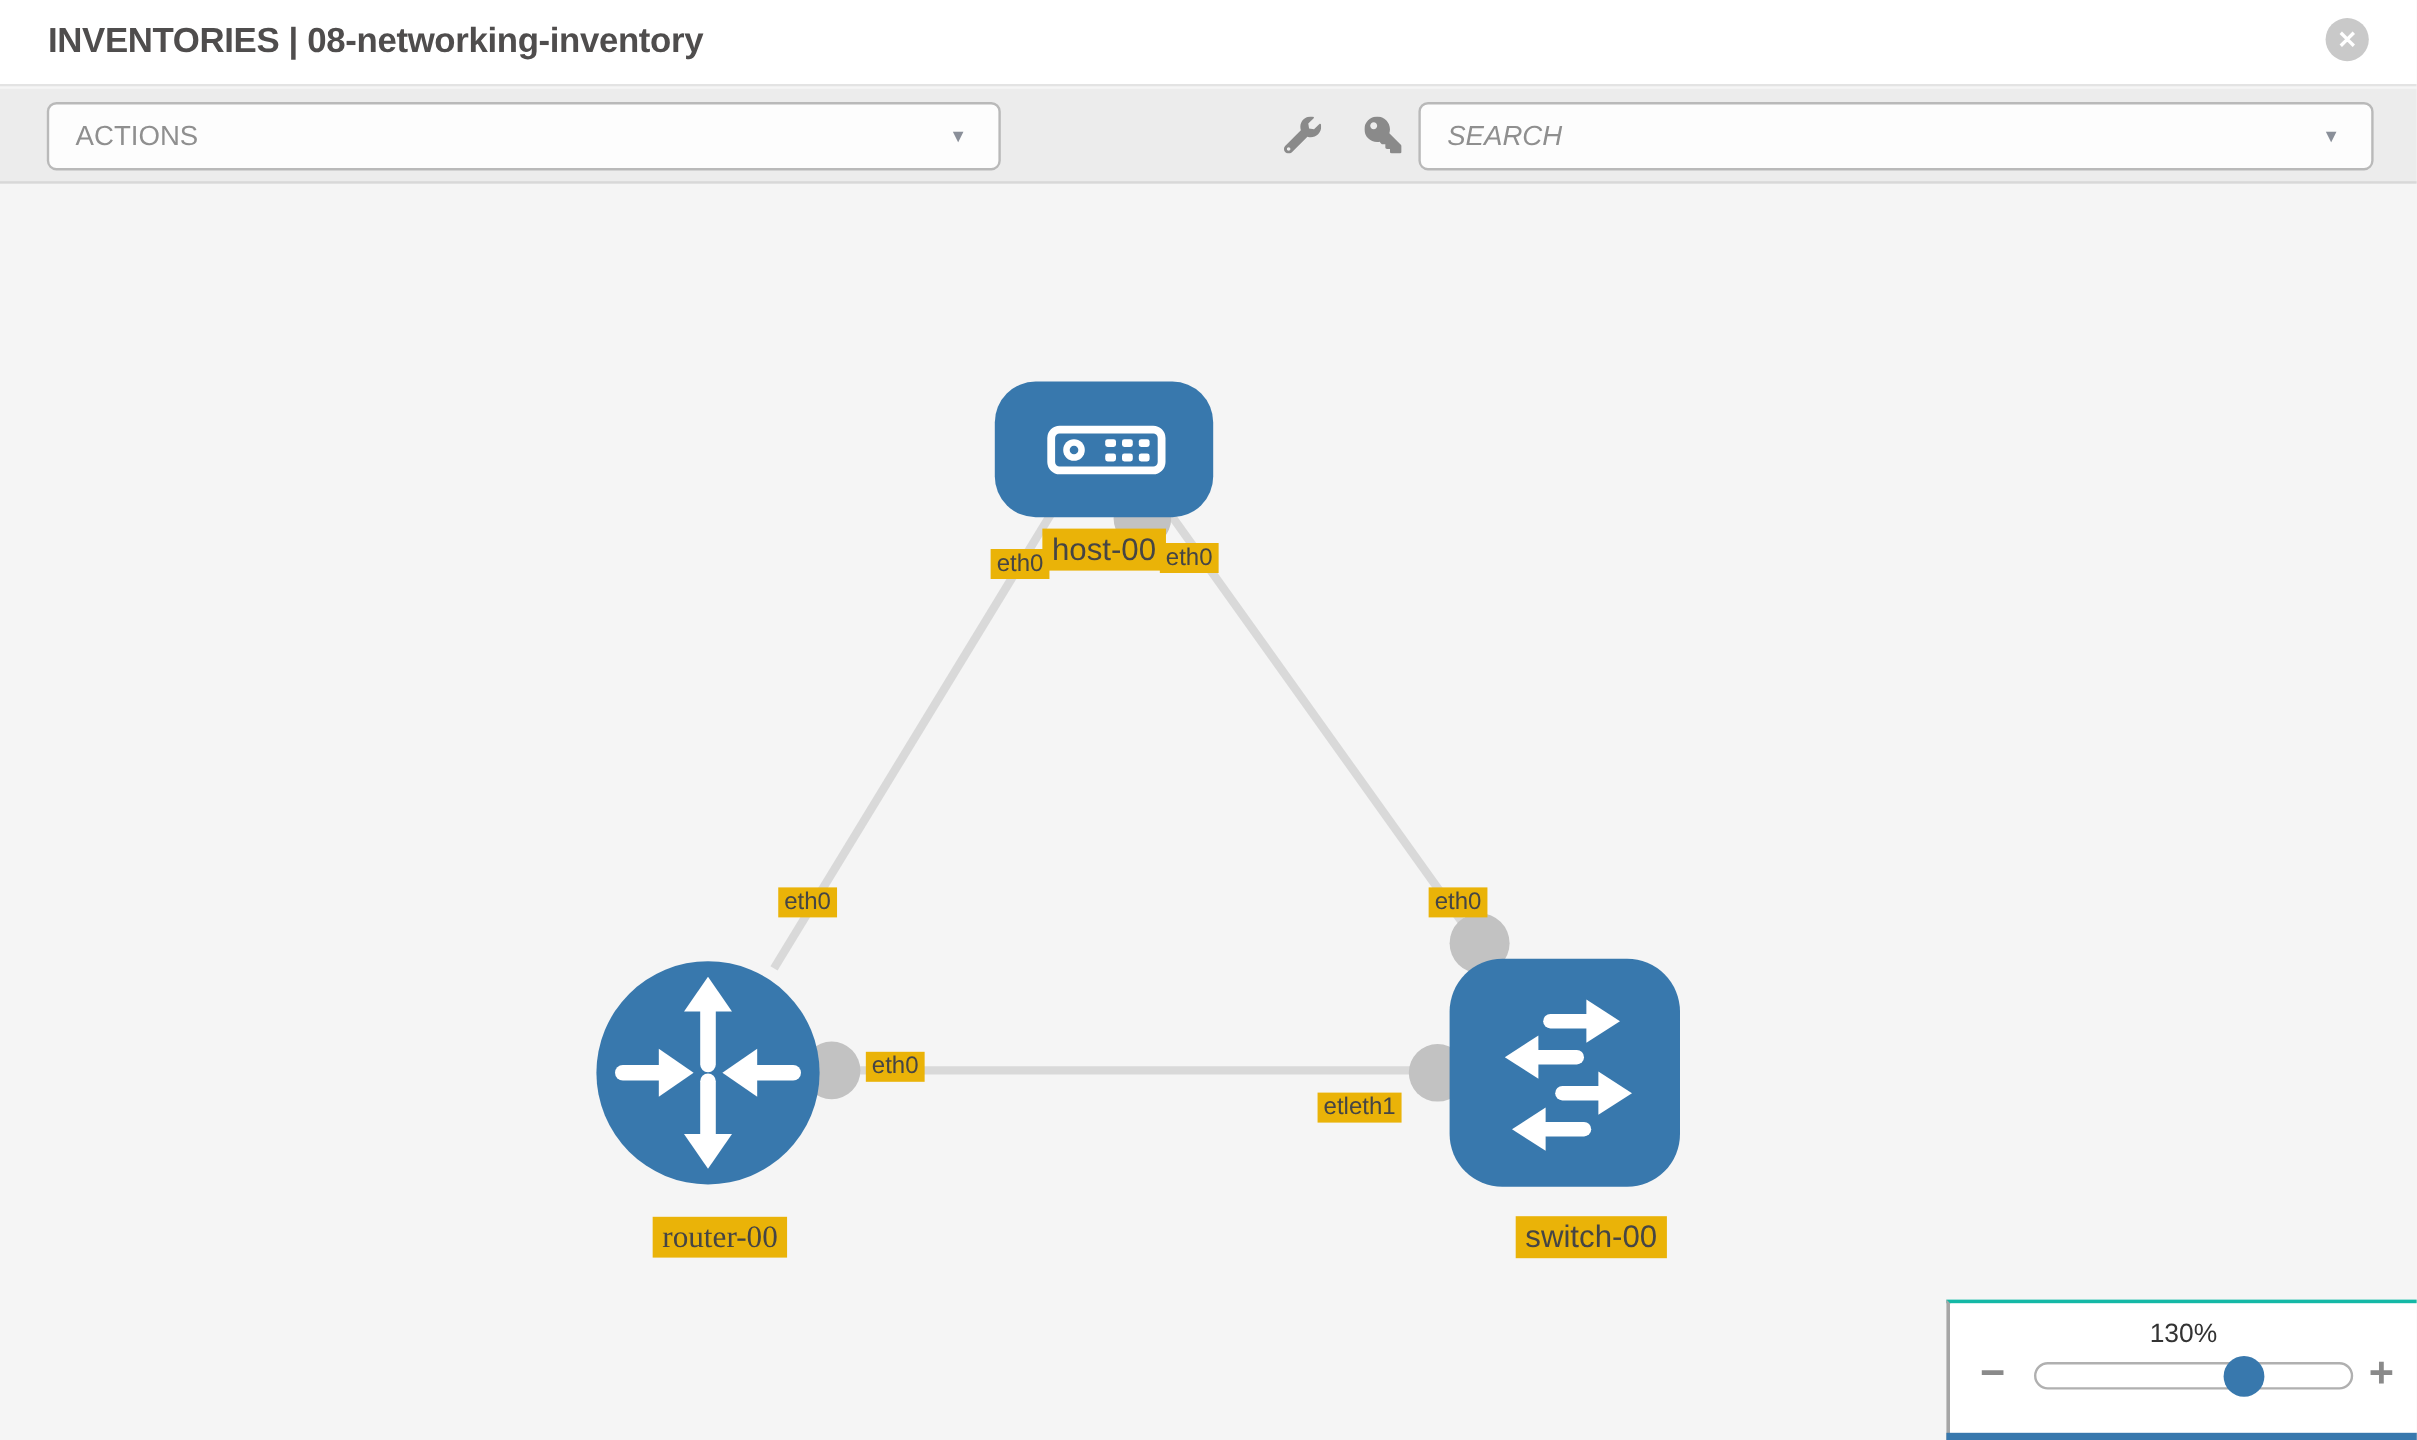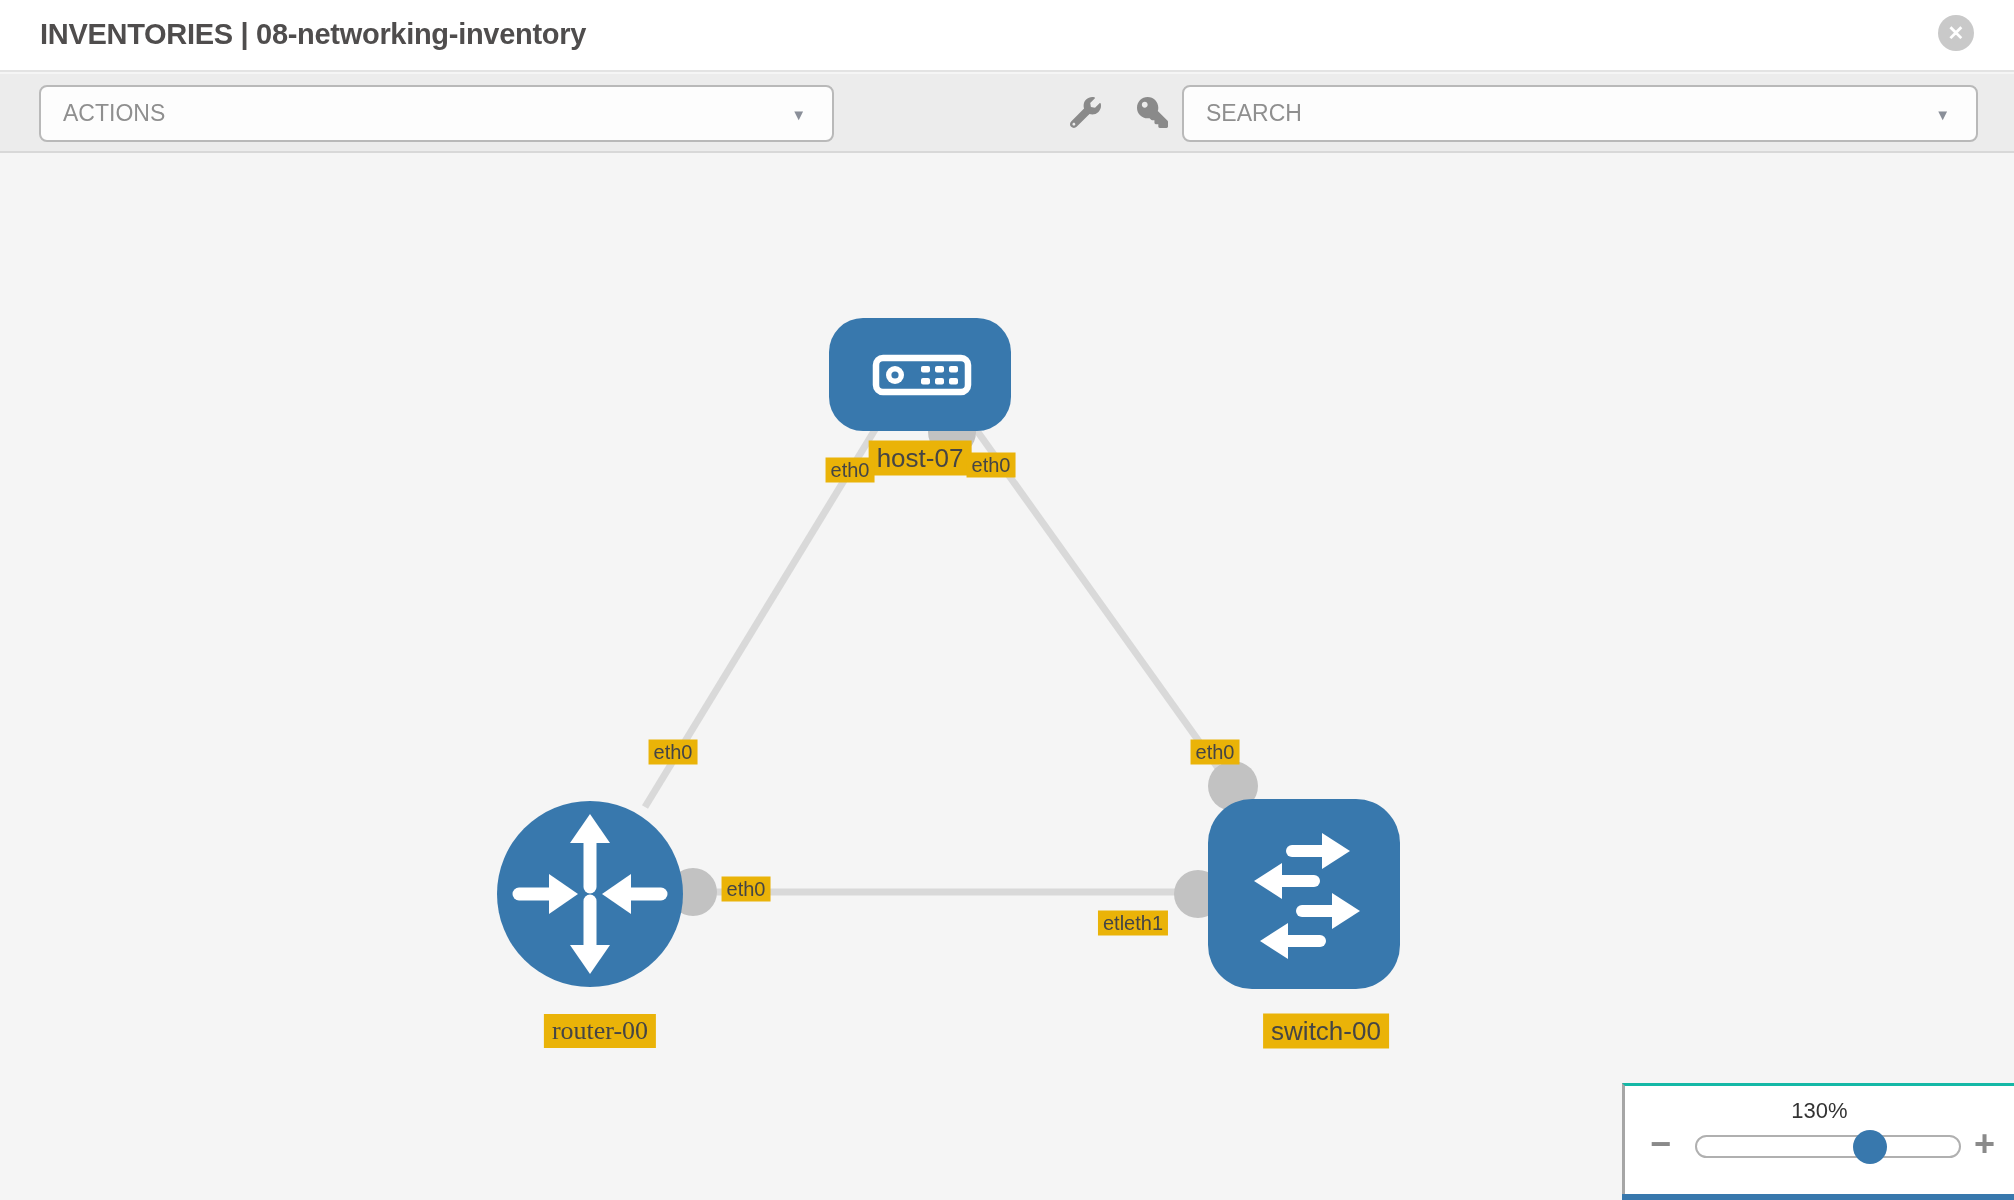--- a/index.html
+++ b/index.html
@@ -18,21 +18,21 @@
 
   
   .toolbar { position:absolute; left:0; top:74px; width:2014px; height:79px;
     background:#ececec; border-bottom:2px solid #d8d8d8; }
   .select { position:absolute; top:11px; height:57px; background:#fdfdfd;
     border:2px solid #b9b9b9; border-radius:8px; display:flex; align-items:center; }
   .select .sel-label { margin-left:22px; font-size:23px; color:#8f8f8f; }
   .select .caret { position:absolute; right:26px; top:50%; transform:translateY(-50%);
     font-size:15px; color:#8a8f99; }
   .select-actions { left:39px; width:795px; }
-  .select-search  { left:1182px; width:796px; }
+  .select-search  { left:1182px; width:796px;font-style:italic; }
   .tool-btn { position:absolute; top:16px; width:44px; height:44px; display:flex;
     align-items:center; justify-content:center; cursor:pointer; }
   .tool-wrench { left:1063px; }
   .tool-key { left:1130px; }
 
   
   .canvas { position:absolute; left:0; top:155px; width:2014px; height:1045px;
     background:#f5f5f5; }
   .canvas svg.topo { position:absolute; left:0; top:0; }
   .node-label, .iface-label { position:absolute; transform:translate(-50%,-50%);
@@ -149,21 +149,21 @@
         <line x1="106" y1="82" x2="70" y2="82" stroke-width="12" stroke-linecap="round"></line>
         <polygon points="46,82 74,64 74,100" stroke="none"></polygon>
         <line x1="94" y1="112" x2="128" y2="112" stroke-width="12" stroke-linecap="round"></line>
         <polygon points="152,112 124,94 124,130" stroke="none"></polygon>
         <line x1="112" y1="142" x2="76" y2="142" stroke-width="12" stroke-linecap="round"></line>
         <polygon points="52,142 80,124 80,160" stroke="none"></polygon>
       </g>
     </g>
   </svg>
 
-  <div class="node-label lbl-host">host-07</div>
+  <div class="node-label lbl-host">host-00</div>
   <div class="node-label lbl-router">router-00</div>
   <div class="node-label lbl-switch">switch-00</div>
 
   <div class="iface-label if-host-left">eth0</div>
   <div class="iface-label if-host-right">eth0</div>
   <div class="iface-label if-router-top">eth0</div>
   <div class="iface-label if-switch-top">eth0</div>
   <div class="iface-label if-router-right">eth0</div>
   <div class="iface-label if-switch-left">etleth1</div>
 </div>

